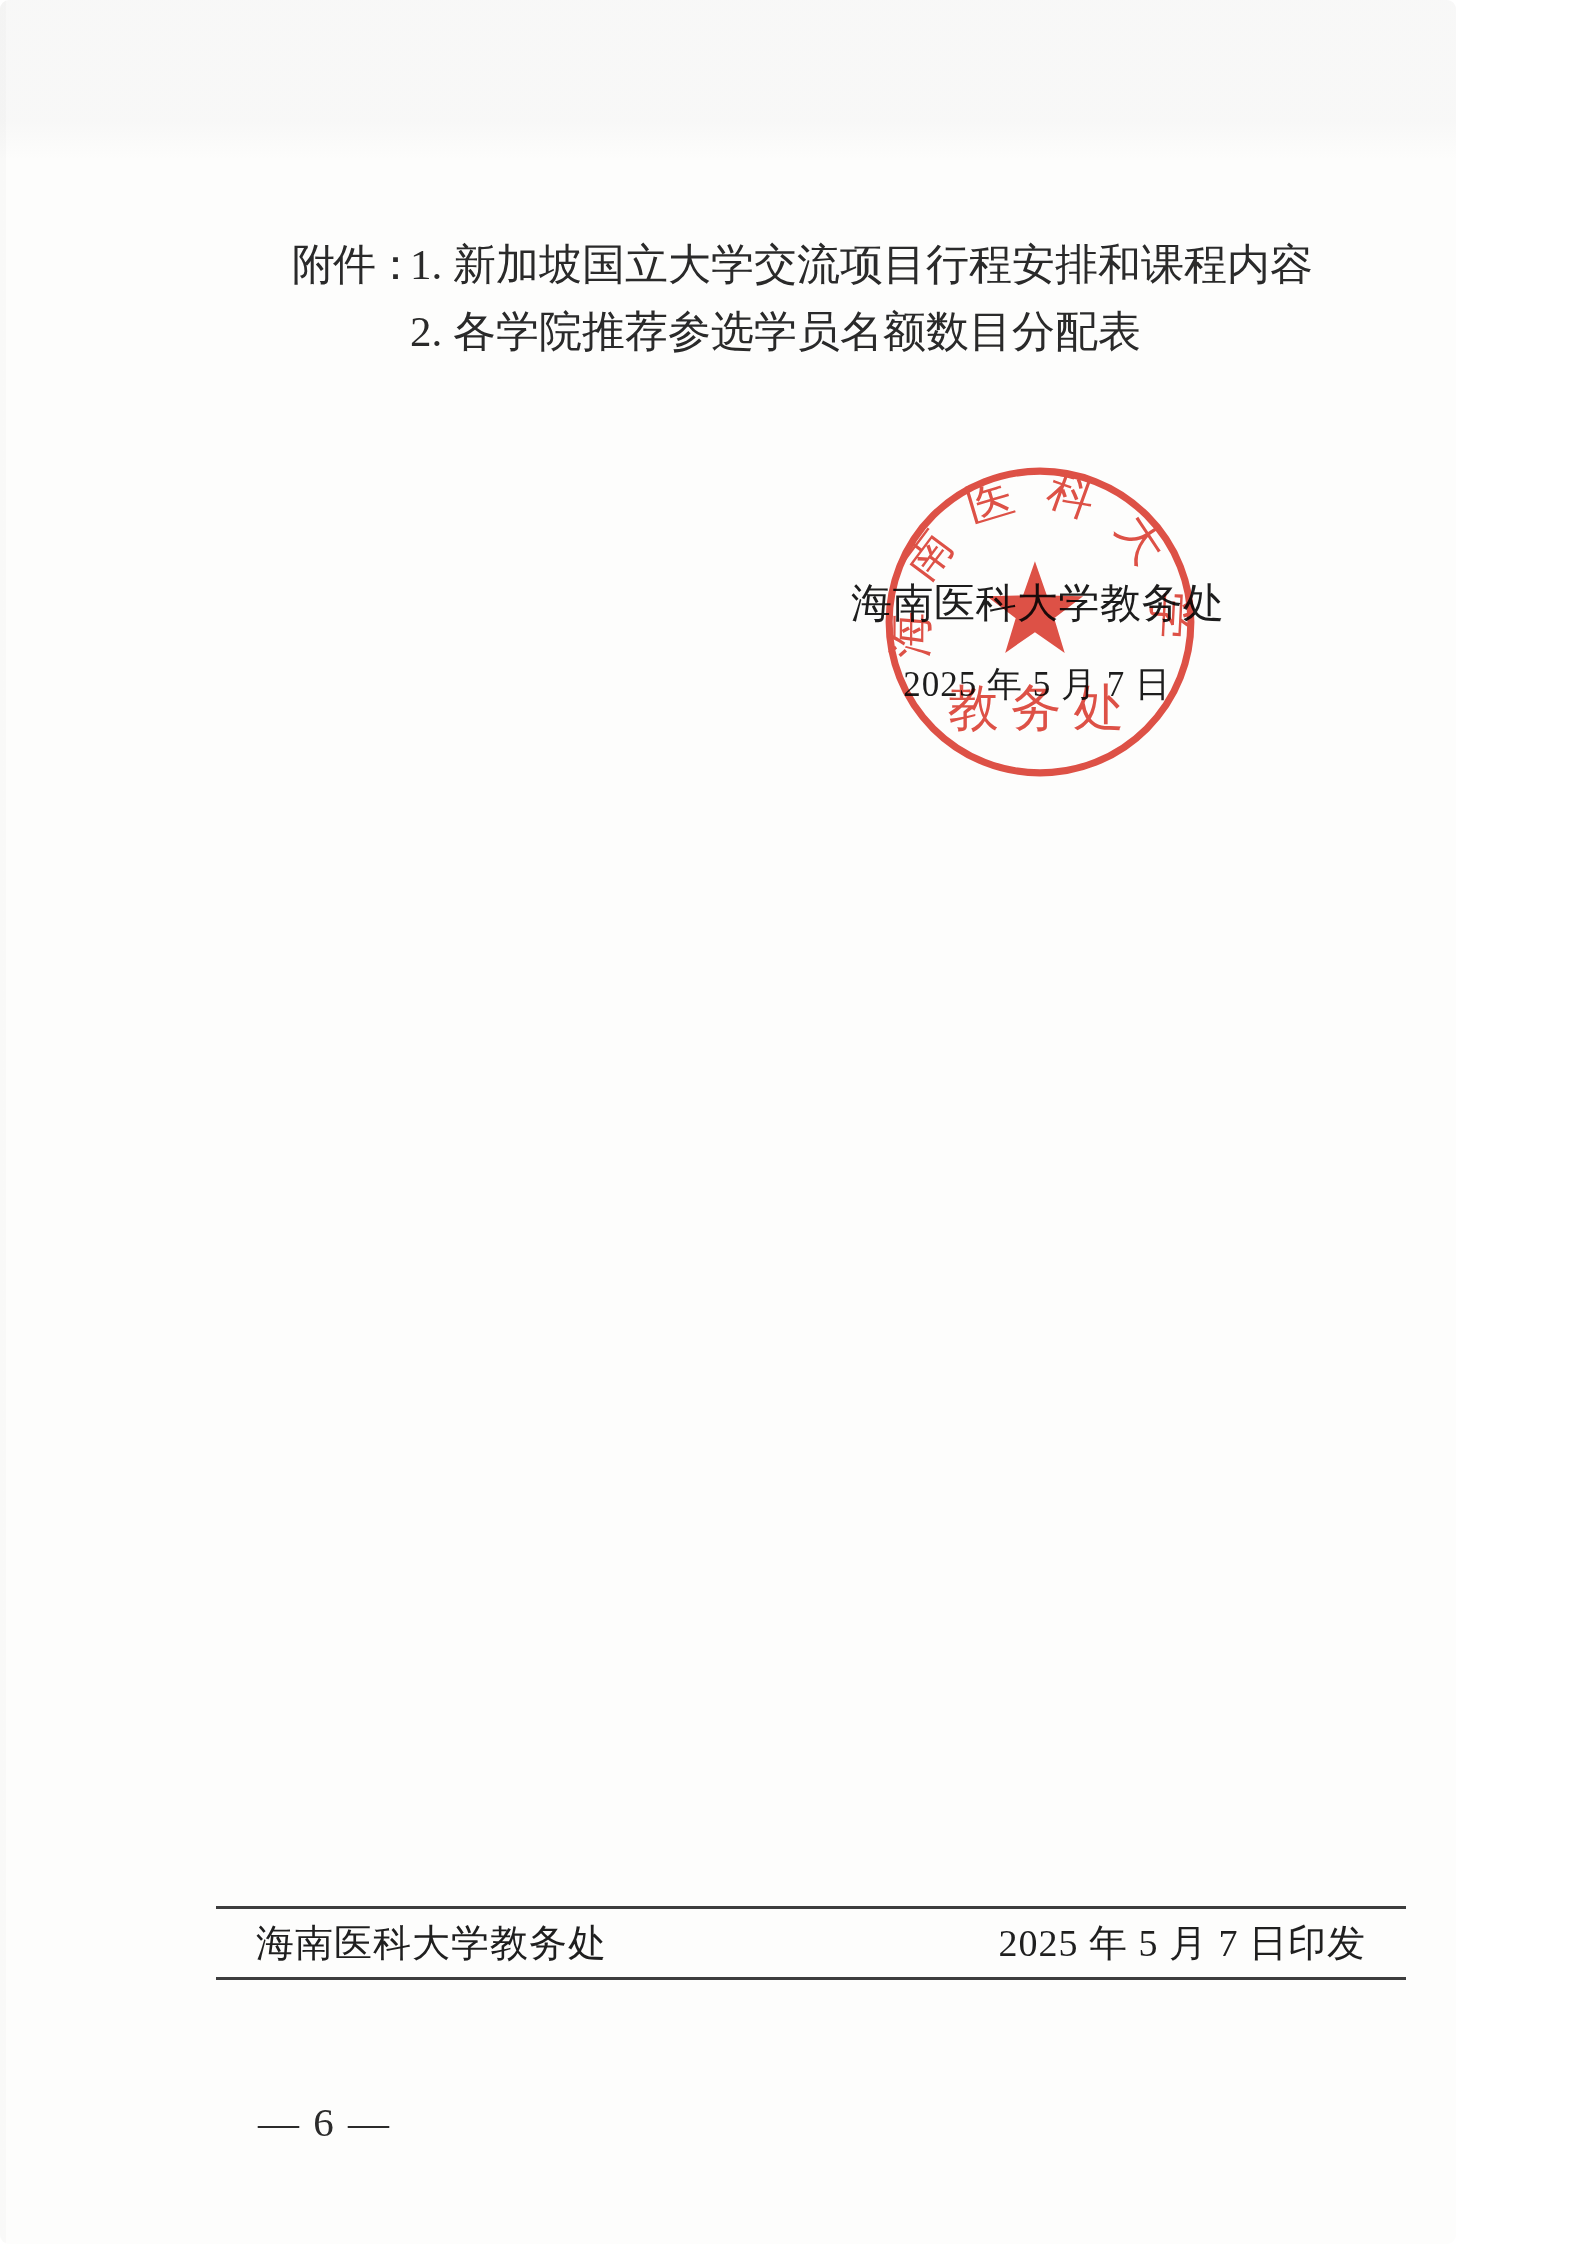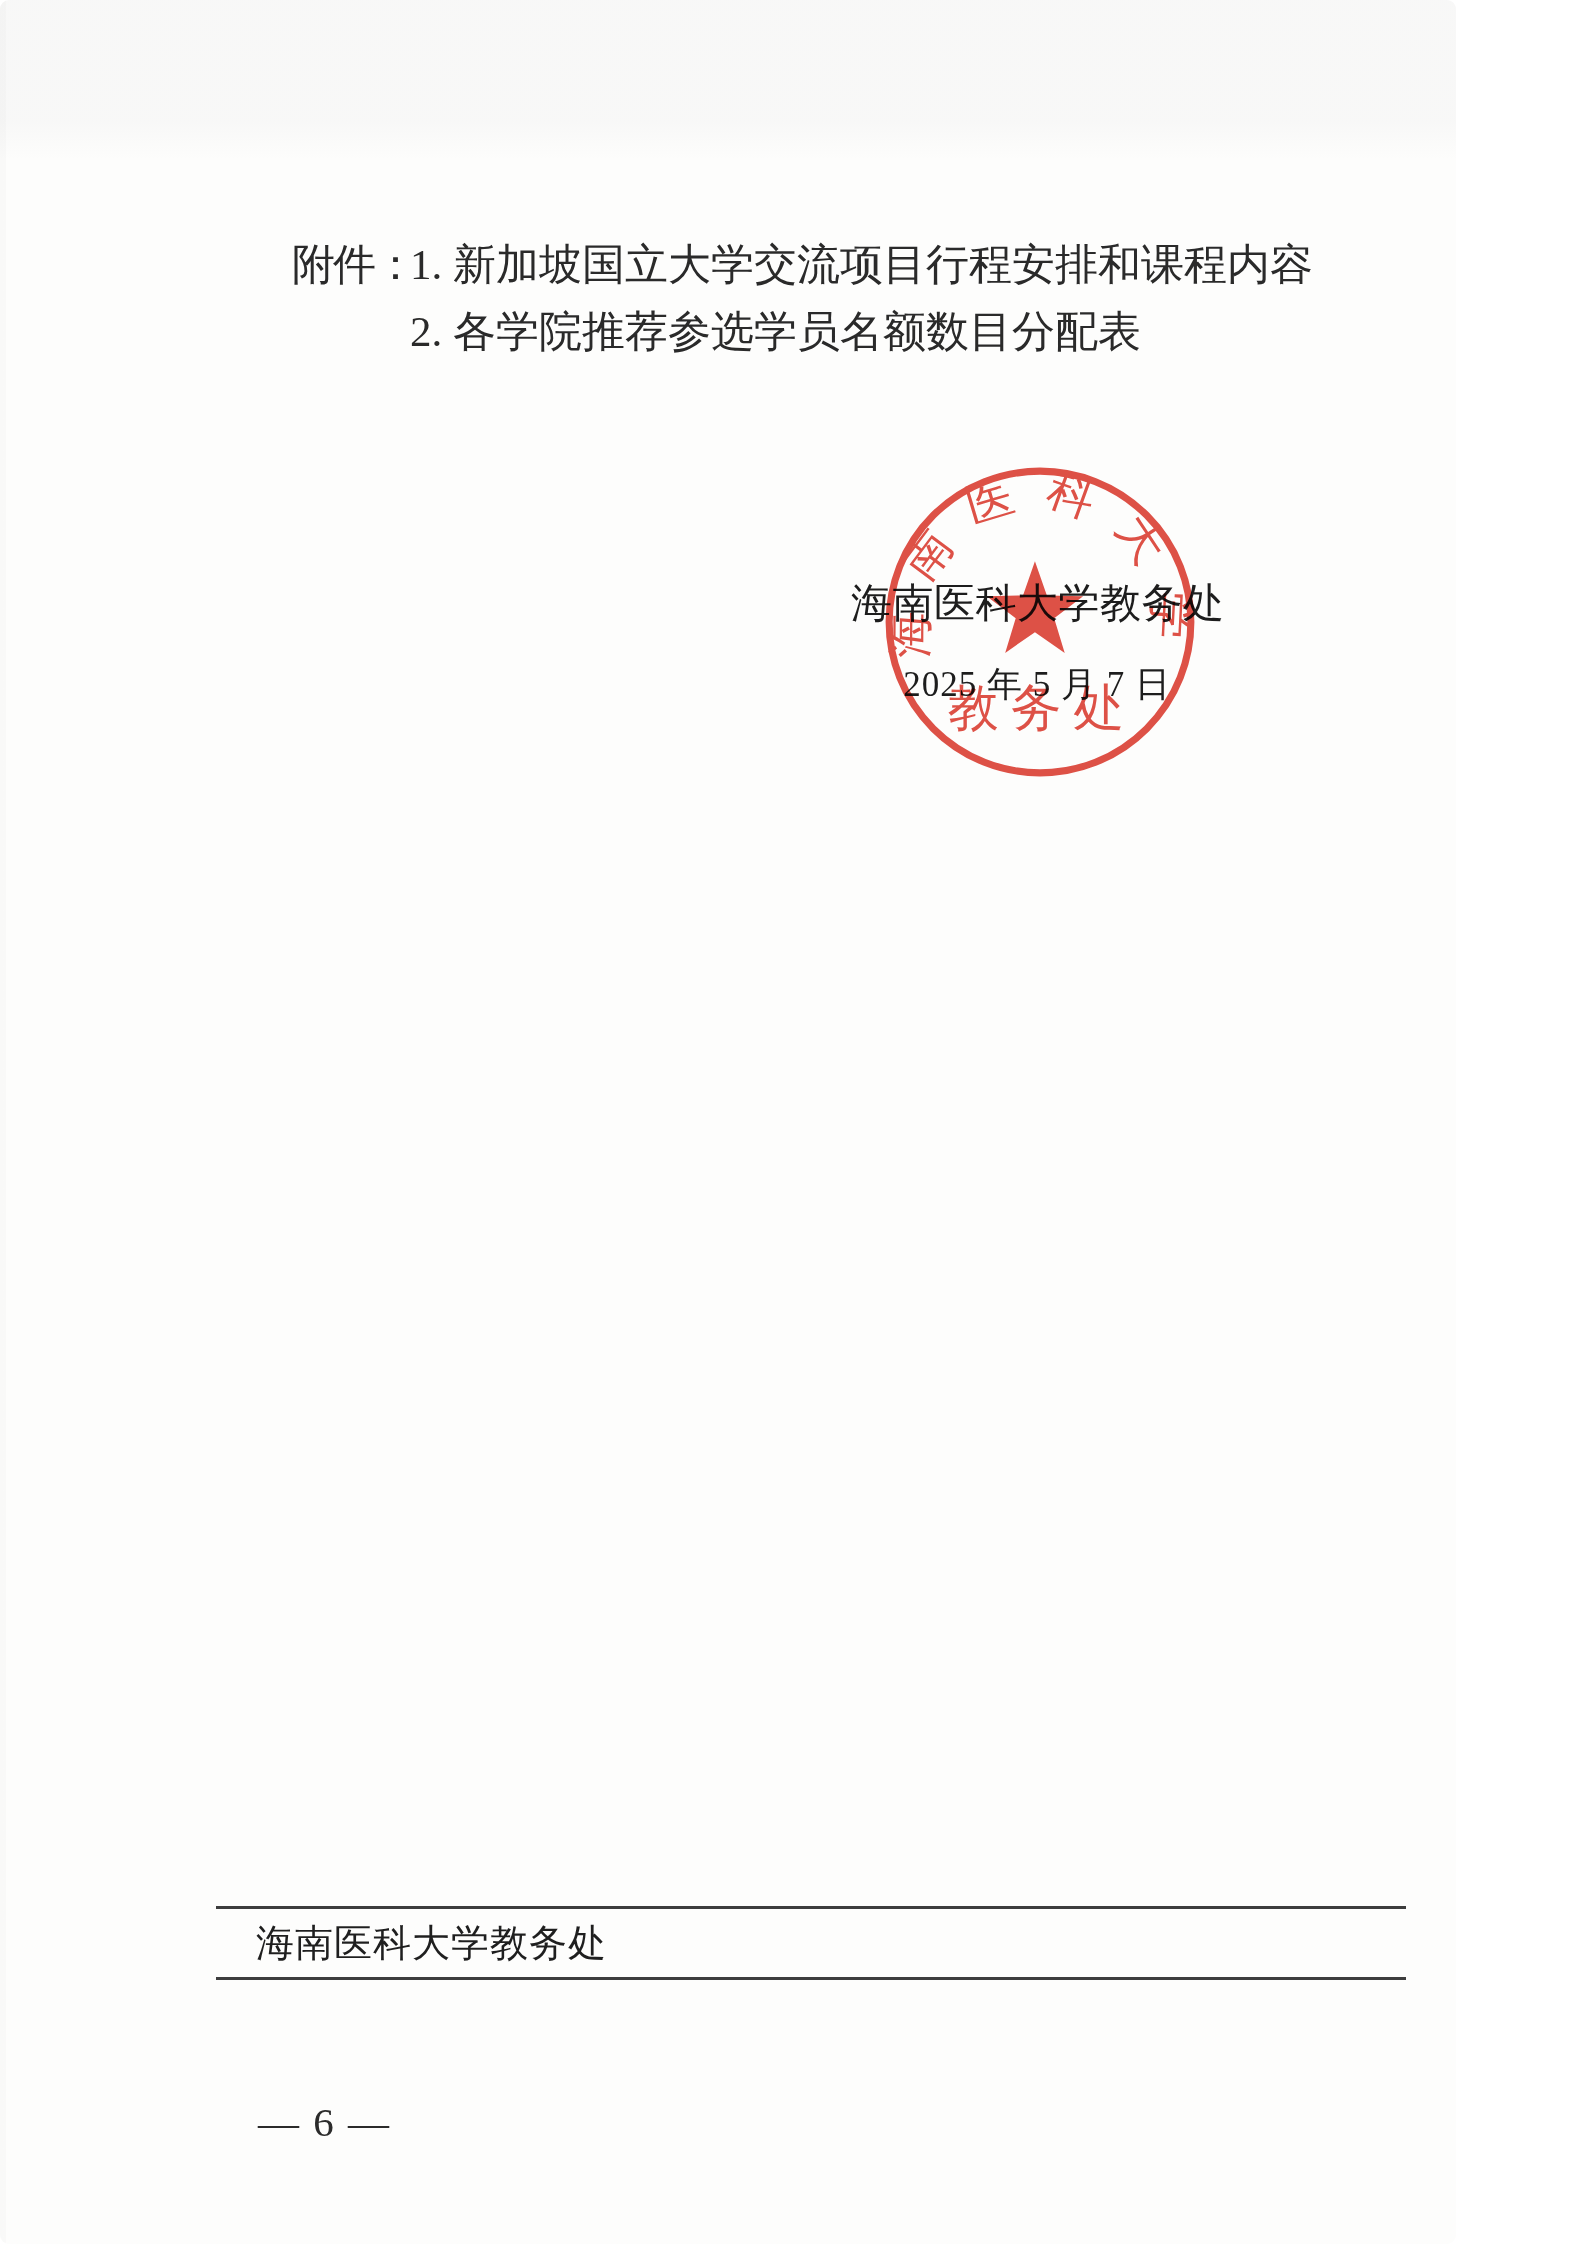--- a/index.html
+++ b/index.html
@@ -156,19 +156,20 @@
       </text>
       <polygon class="seal-star" points="155,100 166.8,133.8 202.6,134.5 174,156.2 184.4,190.5 155,170 125.6,190.5 136,156.2 107.4,134.5 143.2,133.8"></polygon>
       <text class="seal-bottom-text" x="162" y="262" text-anchor="middle">教务处</text>
     </svg>
   </div>
 
   <div class="footer">
     <div class="rule rule-top"></div>
     <div class="footer-row">
       <span class="footer-left">海南医科大学教务处</span>
+      <span class="footer-right">2025 年 5 月 7 日印发</span>
     </div>
     <div class="rule rule-bottom"></div>
   </div>
 
   <div class="page-number">— 6 —</div>
 
 </div>
 
 </body></html>

